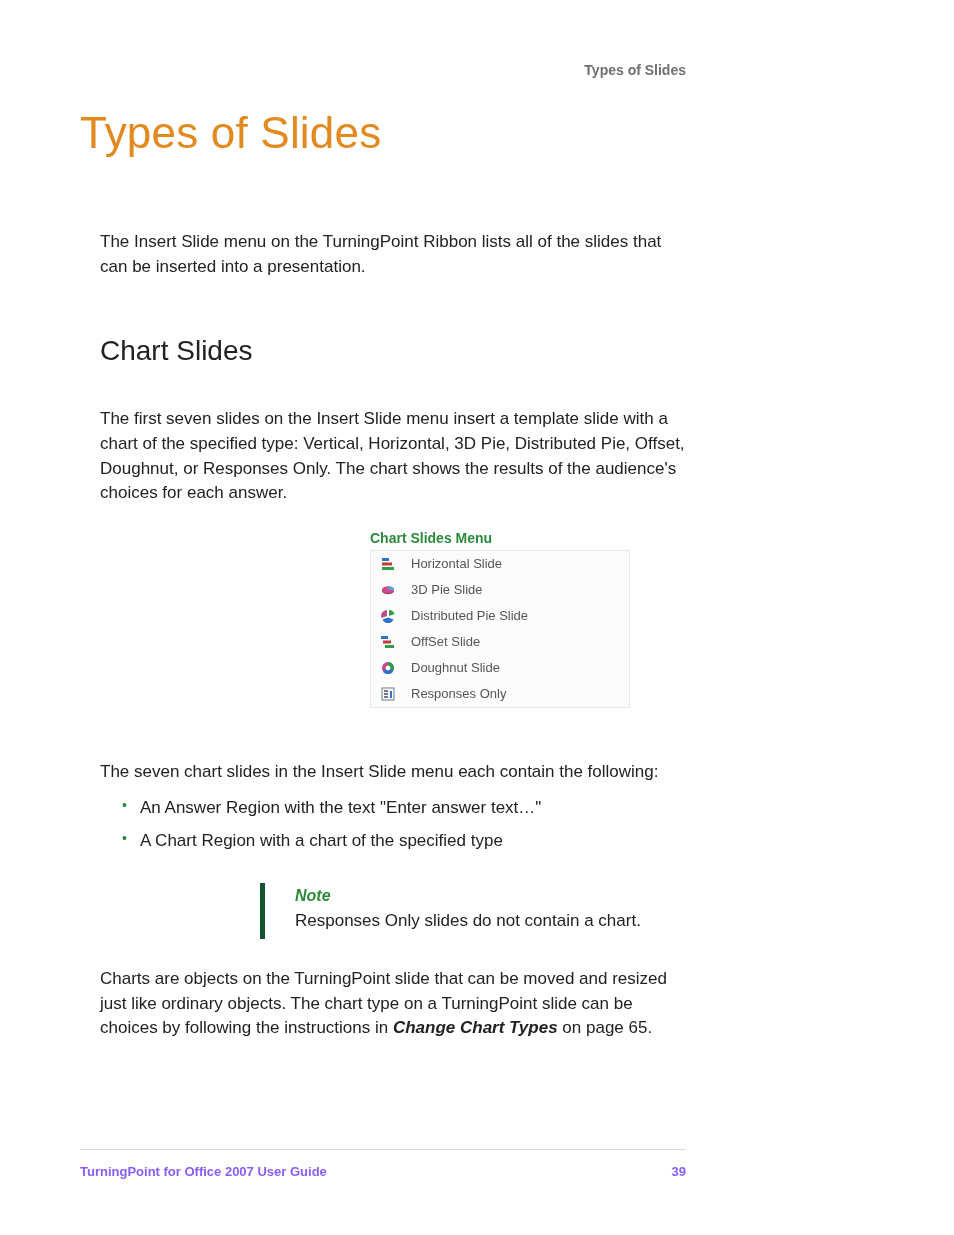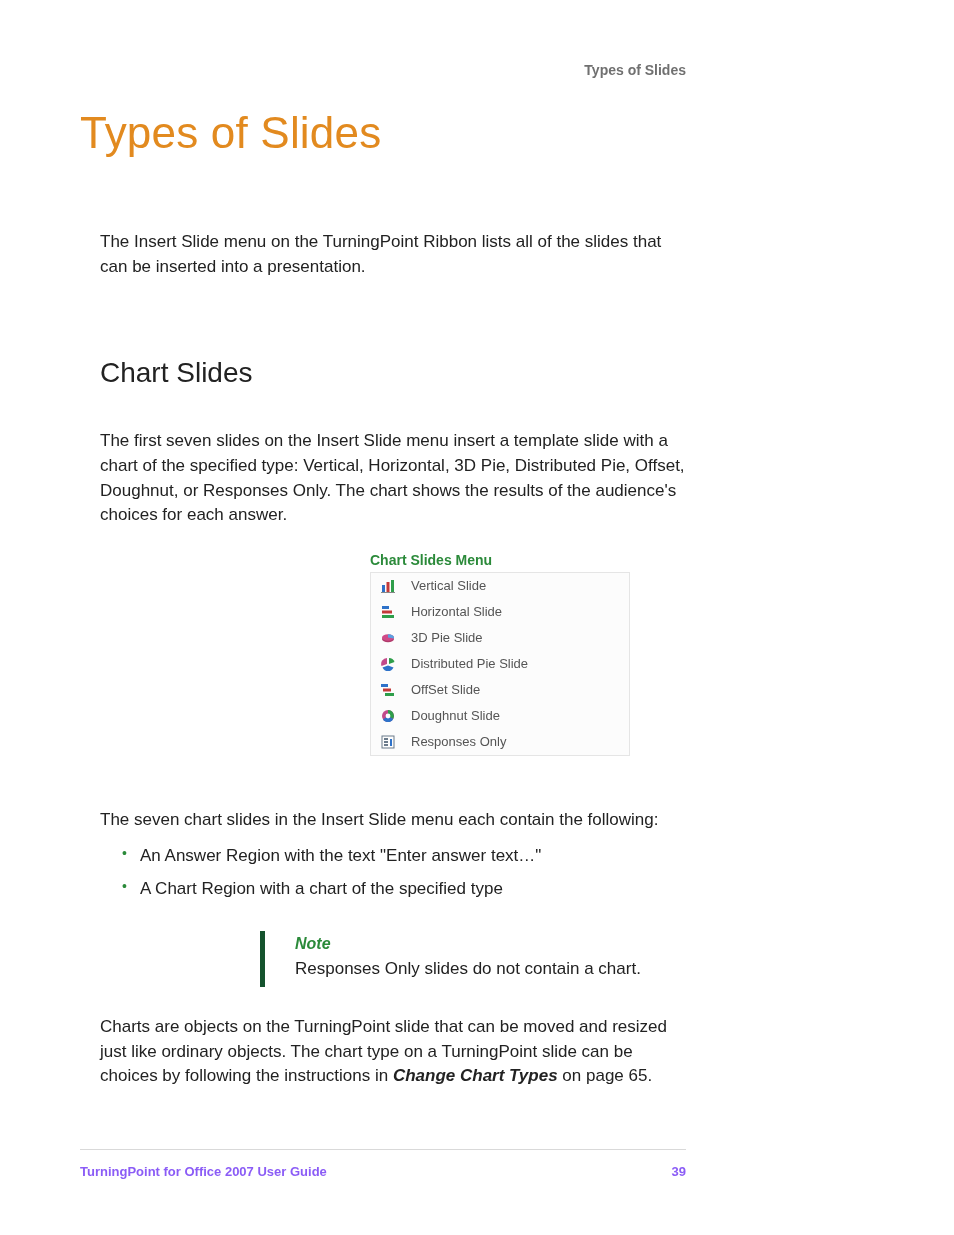--- a/index.html
+++ b/index.html
@@ -2,21 +2,21 @@
 <html><head>
 <meta charset="utf-8">
 <style>
   * { box-sizing: border-box; margin: 0; padding: 0; }
   html, body { width: 954px; height: 1235px; background: #fff; font-family: "Myriad Pro", "Segoe UI", "Helvetica Neue", Arial, sans-serif; color: #222; }
   .page { position: relative; width: 766px; height: 1235px; padding: 60px 80px 0 80px; }
   .running-head { position: absolute; top: 62px; right: 80px; font-size: 14px; font-weight: 700; color: #707070; }
   .title { font-size: 44px; font-weight: 400; color: #e28a1f; margin-top: 48px; margin-bottom: 72px; letter-spacing: 0.2px; }
   .body-block { margin-left: 20px; margin-right: 0; }
   .para { font-size: 17px; line-height: 1.45; color: #222; margin-bottom: 24px; }
-  .h2 { font-size: 28px; font-weight: 400; color: #222; margin-top: 78px; margin-bottom: 40px; }
+  .h2 { font-size: 28px; font-weight: 400; color: #222; margin-top: 56px; margin-bottom: 40px; }
   .figure-wrap { margin: 20px 0 52px 0; }
   .figure-caption { font-size: 14px; font-weight: 700; color: #2b8a3a; margin-left: 270px; margin-bottom: 4px; }
   .menu-box { margin-left: 270px; width: 260px; border: 1px solid #e5e5e5; background: #fcfcfc; }
   .menu-item { display: flex; align-items: center; height: 26px; padding: 0 8px; font-size: 13px; color: #555; }
   .menu-item + .menu-item { border-top: 0; }
   .menu-icon { width: 18px; height: 18px; margin-right: 14px; display: inline-flex; align-items: center; justify-content: center; }
   .menu-label { flex: 1; }
   ul.bullets { list-style: none; margin: 8px 0 26px 22px; }
   ul.bullets li { position: relative; padding-left: 18px; font-size: 17px; line-height: 1.9; color: #222; }
   ul.bullets li::before { content: "•"; position: absolute; left: 0; top: 0; color: #2b8a3a; font-size: 14px; line-height: 1.9; }
@@ -40,31 +40,20 @@
     <p class="para">The Insert Slide menu on the TurningPoint Ribbon lists all of the slides that can be inserted into a presentation.</p>
 
     <h2 class="h2">Chart Slides</h2>
 
     <p class="para">The first seven slides on the Insert Slide menu insert a template slide with a chart of the specified type: Vertical, Horizontal, 3D Pie, Distributed Pie, Offset, Doughnut, or Responses Only. The chart shows the results of the audience's choices for each answer.</p>
 
     <div class="figure-wrap">
       <div class="figure-caption">Chart Slides Menu</div>
       <div class="menu-box">
 
-        <div class="menu-item">
-          <span class="menu-icon">
-            <svg width="16" height="16" viewBox="0 0 16 16">
-              <rect x="2" y="7" width="3" height="7" fill="#2e72c9"></rect>
-              <rect x="6.5" y="4" width="3" height="10" fill="#c33a3a"></rect>
-              <rect x="11" y="2" width="3" height="12" fill="#2e9e4a"></rect>
-              <line x1="1" y1="14.5" x2="15" y2="14.5" stroke="#888" stroke-width="1"></line>
-            </svg>
-          </span>
-          <span class="menu-label">Vertical Slide</span>
-        </div>
 
         <div class="menu-item">
           <span class="menu-icon">
             <svg width="16" height="16" viewBox="0 0 16 16">
               <rect x="2" y="2" width="7" height="3" fill="#2e72c9"></rect>
               <rect x="2" y="6.5" width="10" height="3" fill="#c33a3a"></rect>
               <rect x="2" y="11" width="12" height="3" fill="#2e9e4a"></rect>
             </svg>
           </span>
           <span class="menu-label">Horizontal Slide</span>

